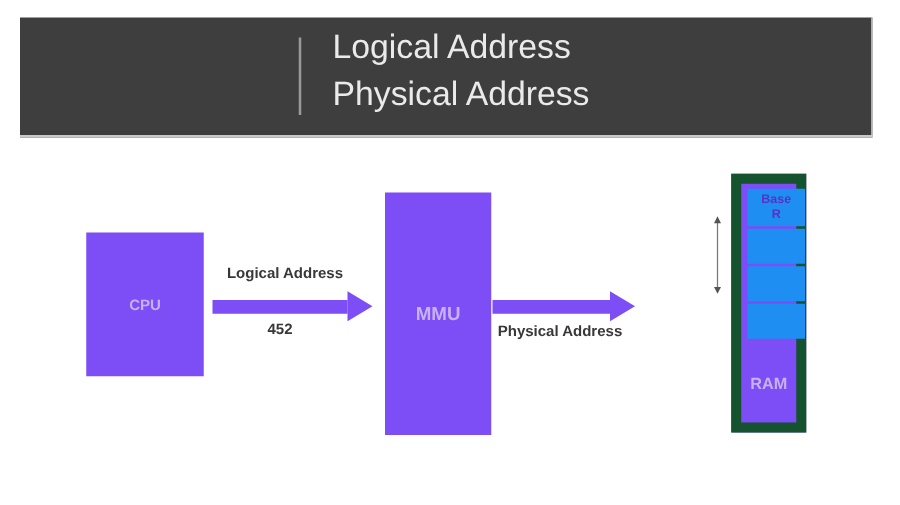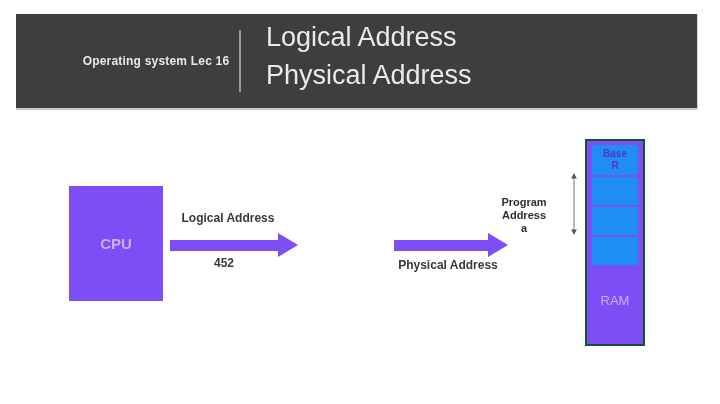--- a/index.html
+++ b/index.html
@@ -36,36 +36,36 @@
     position:absolute;left:250px;top:4px;
     font-size:27px;font-weight:400;line-height:38px;color:var(--title-text);
   }
   .title-line{display:block;}
   
   .box{
     position:absolute;background:var(--purple);
     display:flex;align-items:center;justify-content:center;
     color:var(--box-label-text);font-weight:bold;
   }
-  .cpu{left:69px;top:186px;width:94px;height:115px;font-size:15px;}
+  .cpu{left:69px;top:186px;width:94px;height:115px;font-size:12px;}
   .mmu{left:308px;top:154px;width:85px;height:194px;font-size:15px;}
   .ram{
     left:585px;top:139px;width:60px;height:207px;
-    border:2px solid #14532d;display:block;
+    border:8px solid #14532d;display:block;
   }
   
   .cells{position:absolute;left:5px;top:4px;width:46px;}
   .cell{width:46px;height:28px;background:var(--blue);margin-bottom:2px;}
   .cell.base{
     height:30px;display:flex;flex-direction:column;align-items:center;justify-content:center;
     font-size:10px;font-weight:bold;line-height:12px;color:var(--base-cell-text);
   }
   .ram-label{
     position:absolute;left:0;top:152px;width:100%;text-align:center;
-    font-size:13px;font-weight:normal;color:var(--box-label-text);
+    font-size:13px;font-weight:bold;color:var(--box-label-text);
   }
   
   .arrow-body{position:absolute;height:11px;background:var(--purple);}
   .a1{left:170px;top:240px;width:108px;}
   .a2{left:394px;top:240px;width:94px;}
   .arrow-head{
     position:absolute;width:0;height:0;
     border-top:12px solid transparent;border-bottom:12px solid transparent;
     border-left:20px solid var(--purple);
   }
@@ -83,47 +83,44 @@
   }
   
   .range-arrow{position:absolute;left:568px;top:170px;}
 </style>
 </head>
 <body>
 
 <div class="slide">
 
   <header class="banner">
-    <div class="course-label">Operating system Lec 16</div>
     <div class="divider"></div>
     <h1 class="title">
       <span class="title-line">Logical Address</span>
       <span class="title-line">Physical Address</span>
     </h1>
   </header>
 
   <div class="box cpu">
     <span>CPU</span>
   </div>
 
   <div class="label logical-address">Logical Address</div>
   <div class="arrow-body a1"></div>
   <div class="arrow-head a1h"></div>
   <div class="label l345">452</div>
 
+  <div class="box mmu">
+    <span>MMU</span>
+  </div>
 
   <div class="arrow-body a2"></div>
   <div class="arrow-head a2h"></div>
   <div class="label physical-address">Physical Address</div>
 
-  <div class="program-address">
-    <div>Program</div>
-    <div>Address</div>
-    <div>a</div>
-  </div>
 
   <svg class="range-arrow" width="12" height="68" viewBox="0 0 12 68">
     <line x1="6" y1="7" x2="6" y2="62" stroke="#777" stroke-width="1"></line>
     <polygon points="6,3 3.2,8.5 8.8,8.5" fill="#555"></polygon>
     <polygon points="6,65 3.2,59.5 8.8,59.5" fill="#555"></polygon>
   </svg>
 
   <div class="box ram">
     <div class="cells">
       <div class="cell base">

